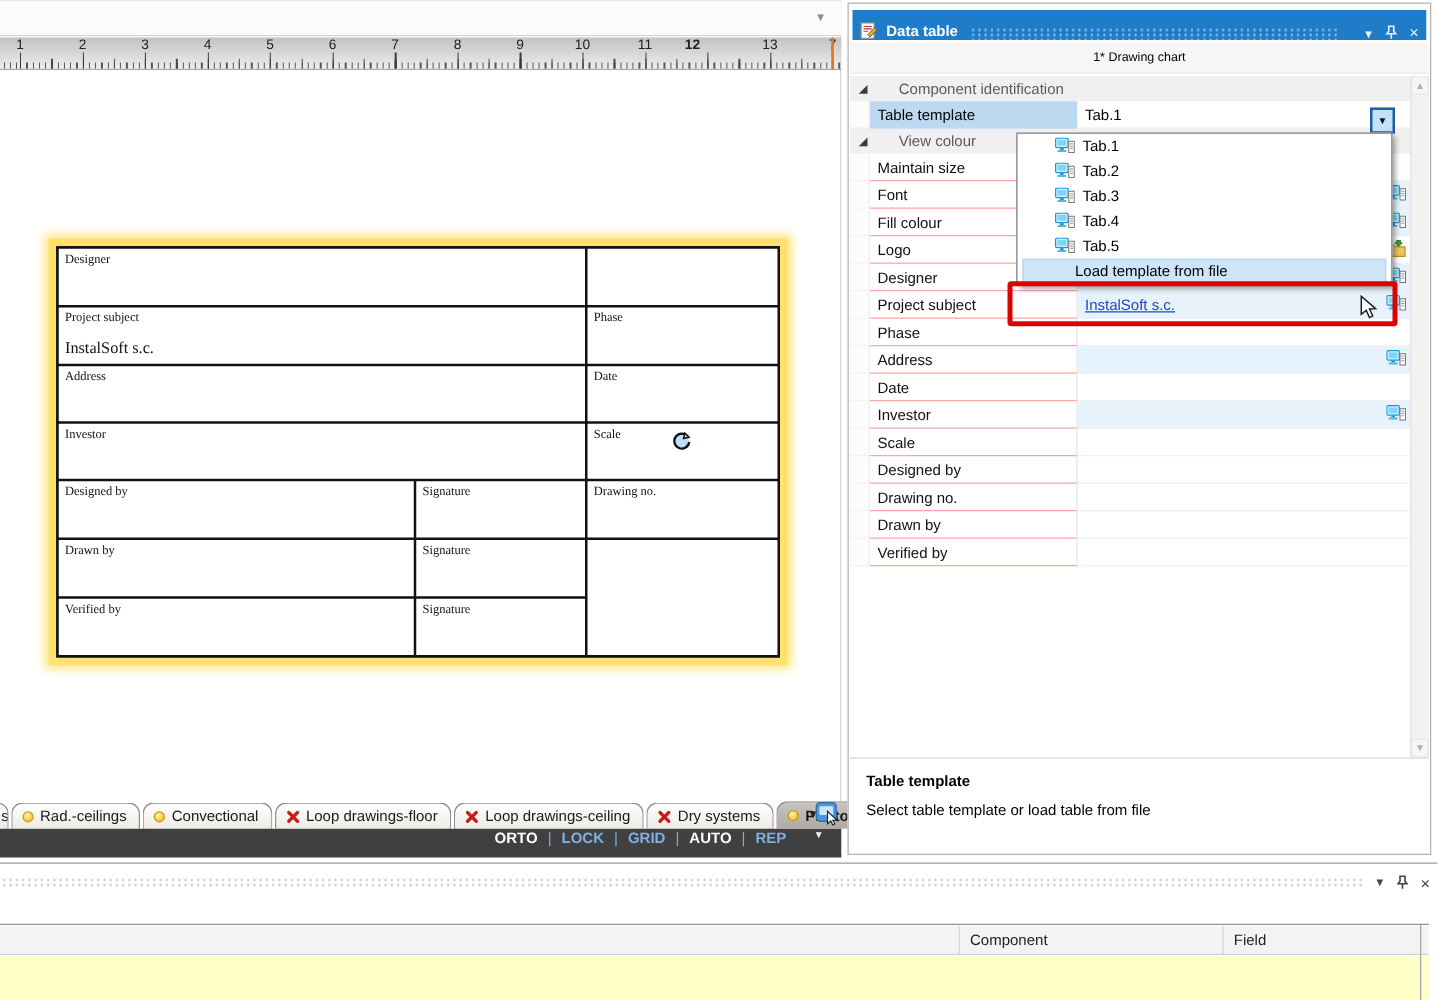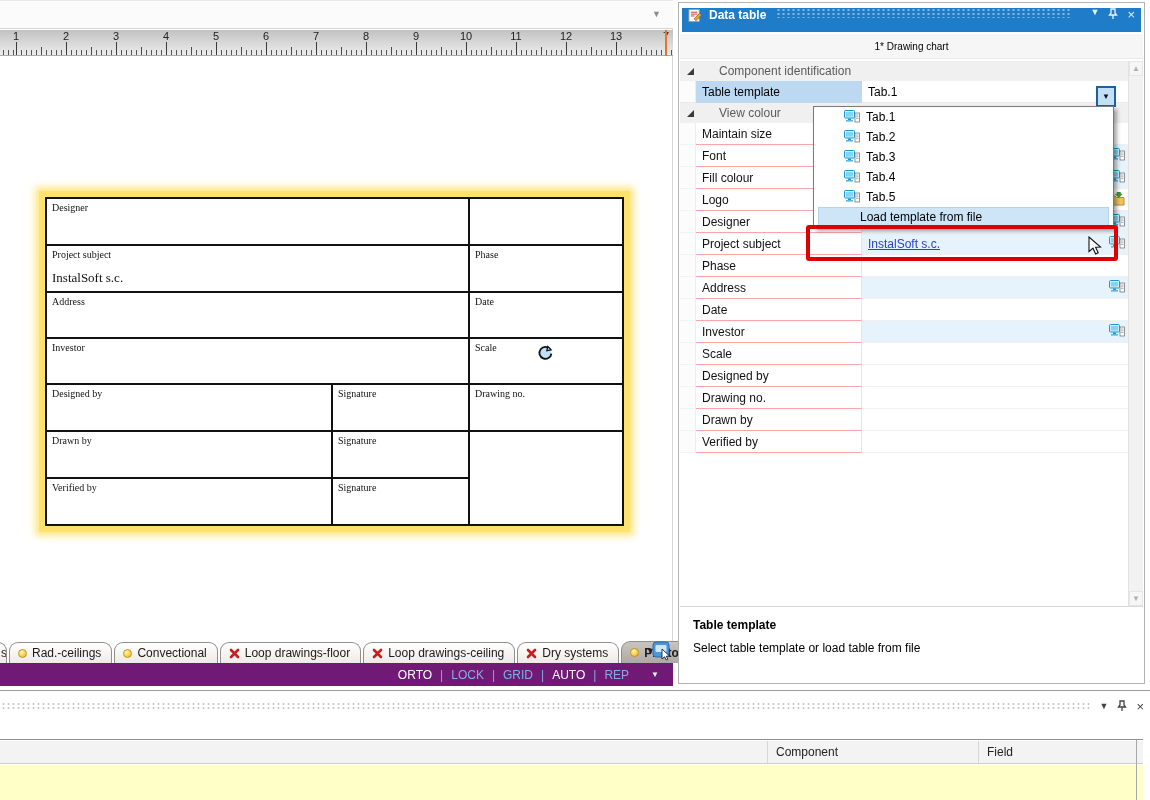--- a/index.html
+++ b/index.html
@@ -47,33 +47,33 @@
   .tab.t-active { background:linear-gradient(#c9c5be,#aeaaa3); font-weight:bold; height:22px; }
   .tab.t-partial { width:17px; padding:0 5px 0 2px; overflow:hidden; margin-left:-2px; border-radius:0 9px 0 0;}
   .ic-bulb, .ic-cross { display:none; }
   .tab.t-bulb .ic-bulb { display:inline-block; width:9px; height:9px; border-radius:50%;
       background:radial-gradient(circle at 35% 30%, #fff7ae, #f7c63d 70%, #d99f18); border:1px solid #c8960c; }
   .tab.t-cross .ic-cross { display:inline-block; line-height:0;}
   #tab-dd-arrow { font-size:9px; color:#222; margin:0 4px 5px 2px; }
   #printout-pointer { margin-bottom:1px; }
 
   
-  #statusbar { position:absolute; left:0; top:663px; width:673px; height:23px; background:#701a75;
-               display:flex; align-items:center; justify-content:flex-end; padding-right:14px;
-               font-size:12px; font-weight:normal; }
+  #statusbar { position:absolute; left:0; top:663px; width:673px; height:23px; background:#404040;
+               display:flex; align-items:flex-start; justify-content:flex-end; padding-right:14px;
+               font-size:12px; font-weight:bold; }
   .sb-item.on  { color:#ffffff; }
   .sb-item.off { color:#7fb0df; }
   .sb-item + .sb-item::before { content:"|"; color:#7fb0df; margin:0 8px; font-weight:normal;}
   #sb-arrow { color:#e8f2fb; font-size:8px; margin-left:22px; }
 
   
   #right-panel { position:absolute; left:678px; top:2px; width:467px; height:682px;
                  background:#fff; border:1px solid #b2b2b2; }
   .titlebar { position:absolute; left:3px; right:3px; top:5px; height:24px; background:#1e7cc8;
-              display:flex; align-items:flex-start; padding:0 6px; color:#fff; }
+              display:flex; align-items:flex-end; padding:0 6px; color:#fff; }
   .titlebar .dots { flex:1; height:10px; margin:0 10px;
       background-image:radial-gradient(rgba(255,255,255,.45) 1px, transparent 1.4px);
       background-size:5px 4px; }
   .titlebar .t-label { font-size:12px; font-weight:bold; }
   .tb-btn { color:#eaf3fc; margin-left:9px; font-size:10px; line-height:1; display:flex; align-items:center;}
   .tb-btn.small { font-size:9px; }
 
   #panel-subtitle { position:absolute; left:1px; right:1px; top:31px; height:25px; line-height:25px;
                     text-align:center; font-size:10px; color:#000; background:#f6f6f6;
                     border-bottom:1px solid #e9e9e9;}
@@ -159,21 +159,21 @@
         <span class="ruler-num" style="left: 66px;">2</span>
         <span class="ruler-num" style="left: 116px;">3</span>
         <span class="ruler-num" style="left: 166px;">4</span>
         <span class="ruler-num" style="left: 216px;">5</span>
         <span class="ruler-num" style="left: 266px;">6</span>
         <span class="ruler-num" style="left: 316px;">7</span>
         <span class="ruler-num" style="left: 366px;">8</span>
         <span class="ruler-num" style="left: 416px;">9</span>
         <span class="ruler-num" style="left: 466px;">10</span>
         <span class="ruler-num" style="left: 516px;">11</span>
-        <span class="ruler-num" style="left: 566px;">12</span>
+        <span class="ruler-num" style="left: 554px; font-weight: bold;">12</span>
         <span class="ruler-num" style="left: 616px;">13</span>
         <span class="ruler-num" style="left: 666px;">7</span>
         <div id="ruler-marker"></div>
       </div>
 
     <div id="chart-glow">
       <div id="chart-table">
         <div class="ccell span2"><span>Designer</span></div>
         <div class="ccell"></div>
 

